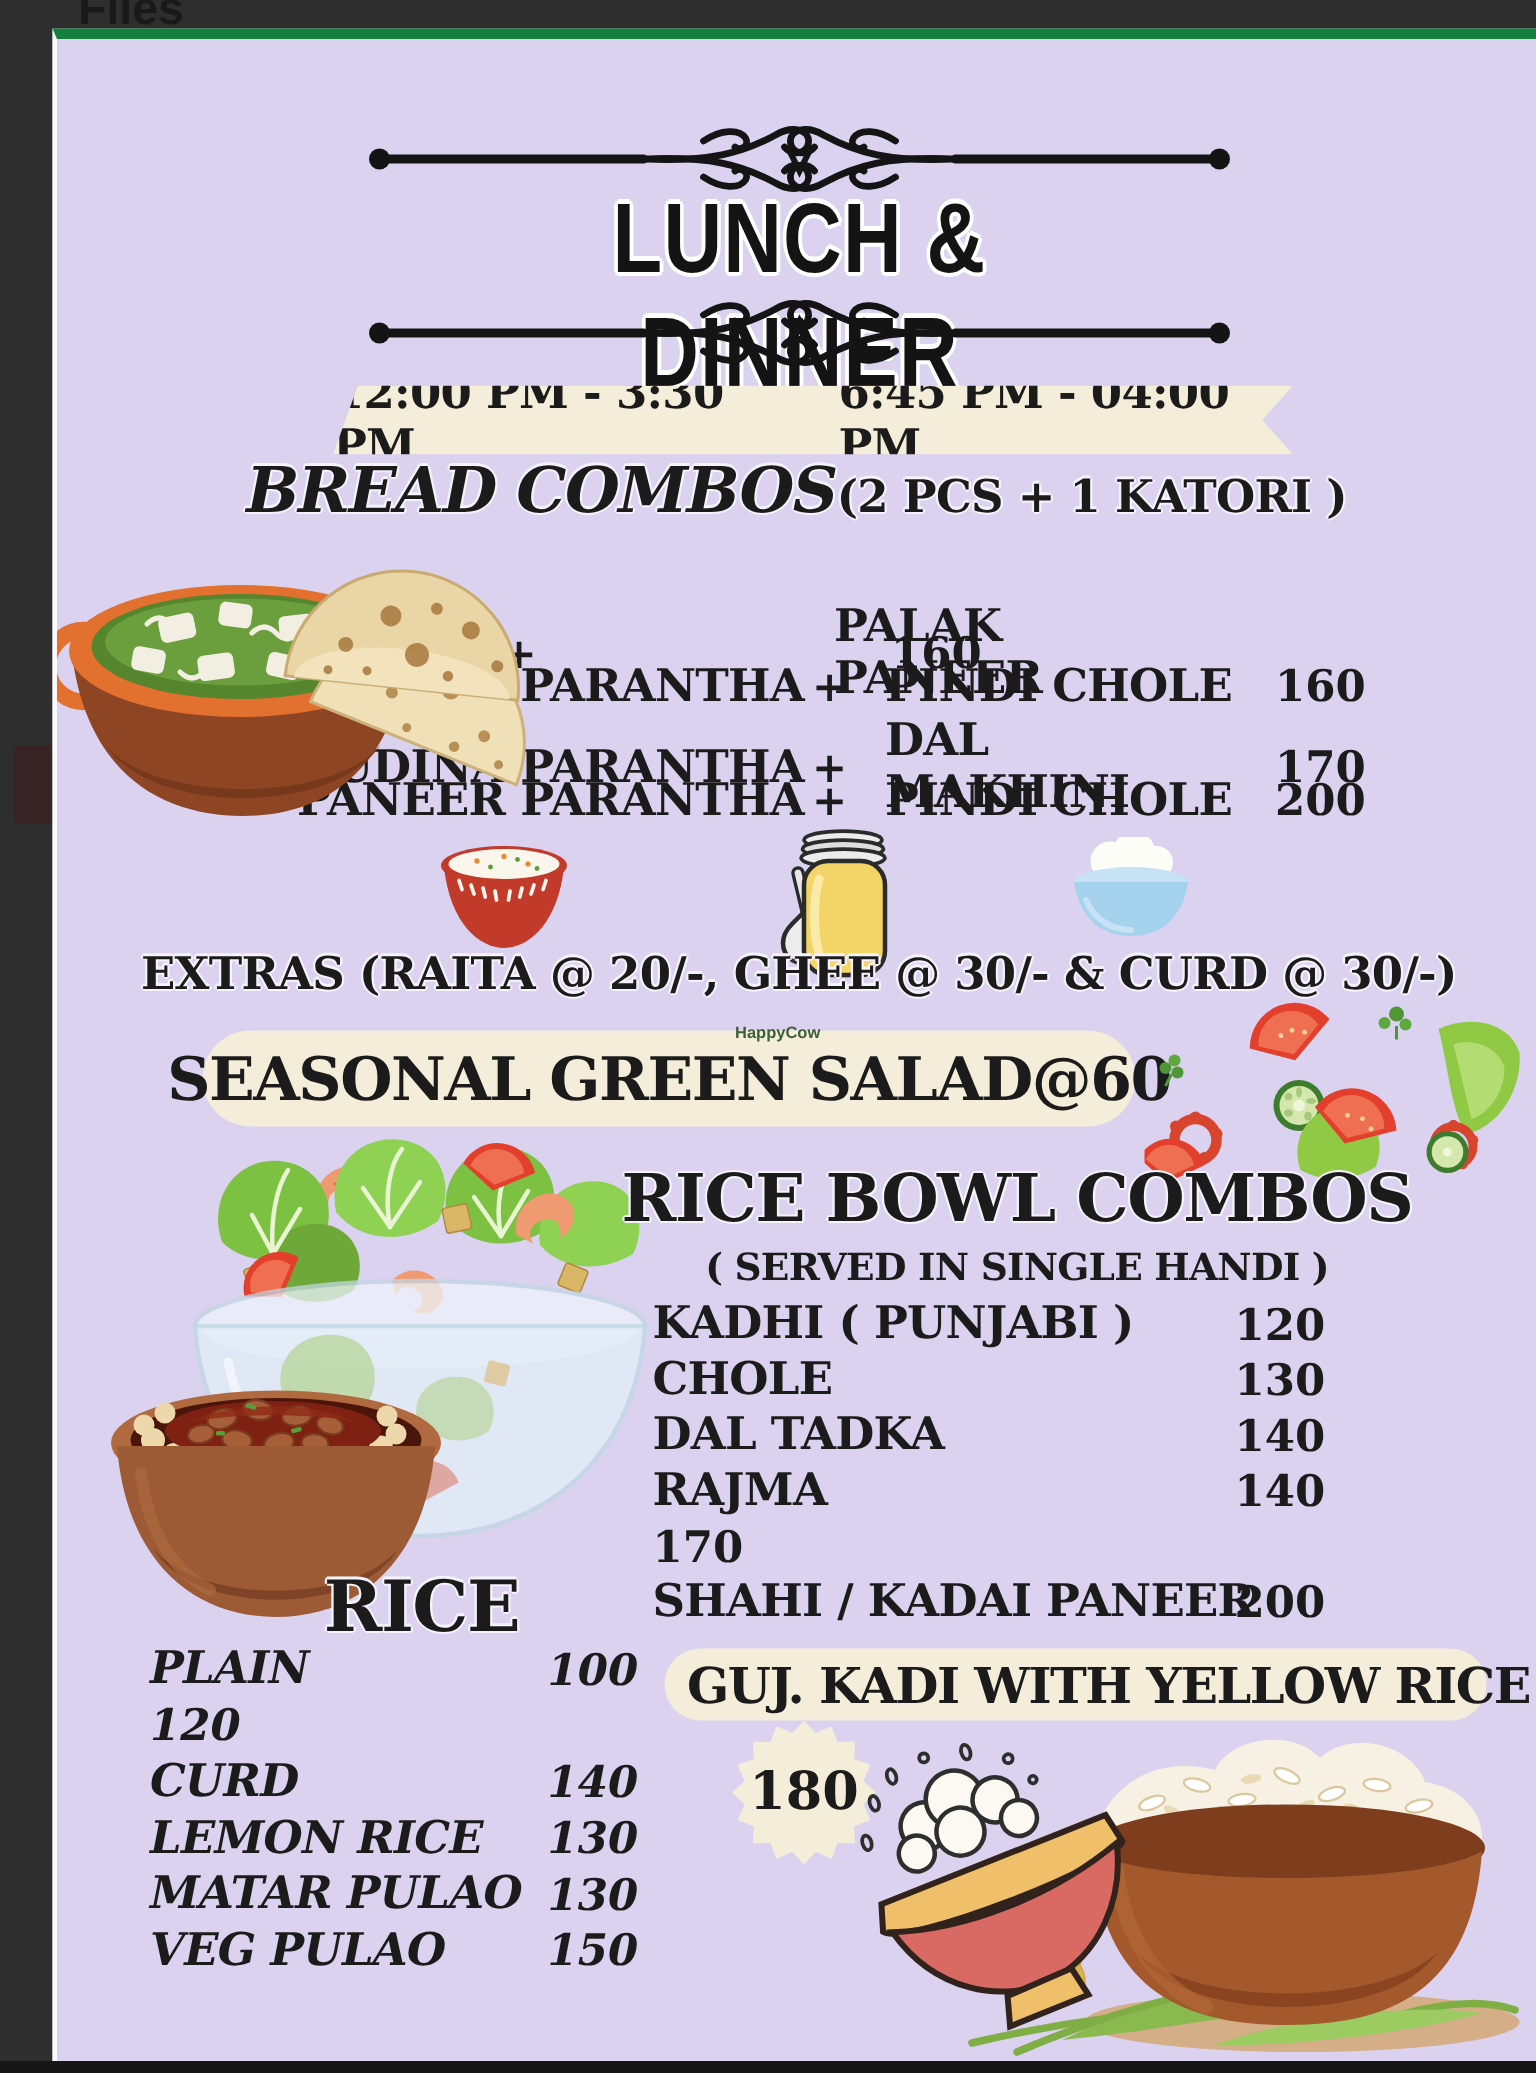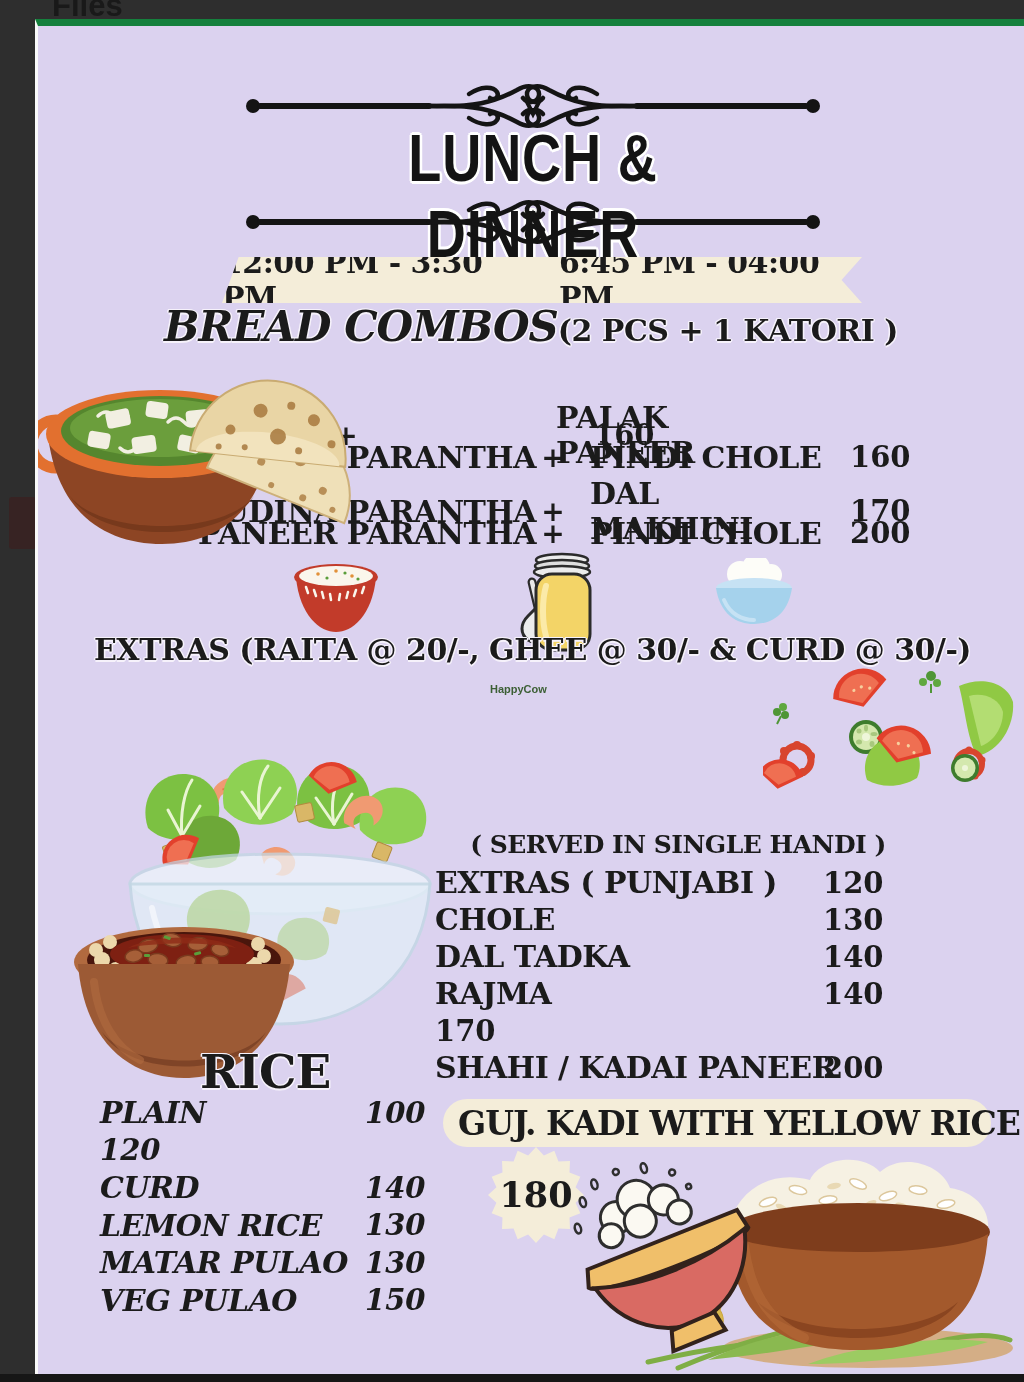--- a/index.html
+++ b/index.html
@@ -28,21 +28,21 @@
   .extras-line{position:absolute;left:56px;top:606px;width:844px;text-align:center;font-size:30px;letter-spacing:-.5px;white-space:nowrap;}
   .salad-banner{position:absolute;left:97px;top:661px;width:622px;height:64px;background:#f4edd9;border-radius:32px;display:flex;align-items:center;justify-content:center;}
   .salad-banner span{font-size:40px;letter-spacing:-1px;white-space:nowrap;}
   .watermark{position:absolute;left:452px;top:657px;font-family:"Liberation Sans",sans-serif;font-size:11px;font-weight:bold;color:#3c5f35;z-index:3;}
   .rbc-heading{position:absolute;left:356px;top:748px;width:568px;text-align:center;font-size:44px;letter-spacing:-1px;white-space:nowrap;}
   .rbc-note{position:absolute;left:356px;top:804px;width:568px;text-align:center;font-size:25px;letter-spacing:-.5px;}
   .rbc-list{position:absolute;left:397px;top:838px;width:490px;}
   .price-row{display:grid;grid-template-columns:388px 1fr;height:37px;align-items:center;}
   .price-row .name{font-size:30px;letter-spacing:-.5px;white-space:nowrap;}
   .price-row .price{font-size:29px;}
-  .rice-heading{position:absolute;left:162px;top:1018px;width:190px;text-align:left;font-size:47px;letter-spacing:-1px;}
+  .rice-heading{position:absolute;left:148px;top:1018px;width:190px;text-align:center;font-size:47px;letter-spacing:-1px;}
   .rice-list{position:absolute;left:62px;top:1068px;width:380px;}
   .rice-list .price-row{grid-template-columns:265px 1fr;height:37.5px;font-style:italic;}
   .guj-banner{position:absolute;left:405px;top:1073px;width:548px;height:48px;background:#f4edd9;border-radius:24px;display:flex;align-items:center;justify-content:center;}
   .guj-banner span{font-size:33px;letter-spacing:-1px;white-space:nowrap;margin-left:44px;}
   .star-wrap{position:absolute;left:450px;top:1120px;width:96px;height:98px;}
   .star-wrap svg{position:absolute;left:0;top:0;}
   .star-price{position:absolute;left:0;top:28px;width:96px;text-align:center;font-size:35px;}
 </style>
 </head>
 <body>
@@ -231,20 +231,23 @@
         <circle cx="54" cy="22" r="11"></circle>
     </g>
     <ellipse cx="44" cy="30" rx="38" ry="10" fill="#c6e2f4"></ellipse>
     <path d="M6,30 C10,56 26,66 44,66 C62,66 78,56 82,30 Z" fill="#a5d2ec"></path>
     <path d="M14,42 C20,56 32,62 44,62" stroke="#c6e2f4" stroke-width="4" fill="none" stroke-linecap="round"></path>
   </svg>
 
   <div class="extras-line serif outlined">EXTRAS  (RAITA @ 20/-, GHEE  @ 30/- &amp; CURD @ 30/-)</div>
 
   <div class="watermark">HappyCow</div>
+  <div class="salad-banner">
+    <span class="serif">SEASONAL GREEN SALAD@60</span>
+  </div>
 
   <svg class="abs" style="left:725px;top:642px;" width="255" height="132" viewBox="0 0 255 132">
     <g>
         <circle cx="14" cy="44" r="4" fill="#4f9636"></circle>
         <circle cx="20" cy="39" r="4" fill="#5fa83f"></circle>
         <circle cx="22" cy="47" r="4" fill="#4f9636"></circle>
         <path d="M18,48 l-4,8" stroke="#4f9636" stroke-width="2"></path>
       </g>
     <g transform="translate(62,2) rotate(-12)">
         <path d="M2,30 A30,30 0 0 1 58,22 L30,44 Z" fill="#e2402c"></path>
@@ -396,25 +399,26 @@
           <rect x="96" y="46" width="7" height="3" rx="1" transform="rotate(20 99 47)"></rect>
           <rect x="126" y="62" width="7" height="3" rx="1" transform="rotate(-14 129 63)"></rect>
           <rect x="76" y="64" width="6" height="3" rx="1"></rect>
         </g>
       <path d="M10,74 C16,152 62,188 116,188 C170,188 216,152 222,74 Z" fill="#9c5a35"></path>
       <path d="M34,142 C64,180 168,180 198,142 C172,188 60,188 34,142 Z" fill="#7f4427"></path>
       <path d="M26,92 C30,130 48,158 72,170" stroke="#b16a3f" stroke-width="8" fill="none" opacity=".6" stroke-linecap="round"></path>
     </g>
   </svg>
 
+  <div class="rbc-heading serif outlined">RICE BOWL COMBOS</div>
   <div class="rbc-note serif">( SERVED IN SINGLE HANDI )</div>
 
   <div class="rbc-list">
     <div class="price-row">
-      <span class="serif name">EXTRAS ( PUNJABI )</span>
+      <span class="serif name">KADHI ( PUNJABI )</span>
       <span class="serif price">120</span>
     </div>
     <div class="price-row">
       <span class="serif name">CHOLE</span>
       <span class="serif price">130</span>
     </div>
     <div class="price-row">
       <span class="serif name">DAL TADKA</span>
       <span class="serif price">140</span>
     </div>

